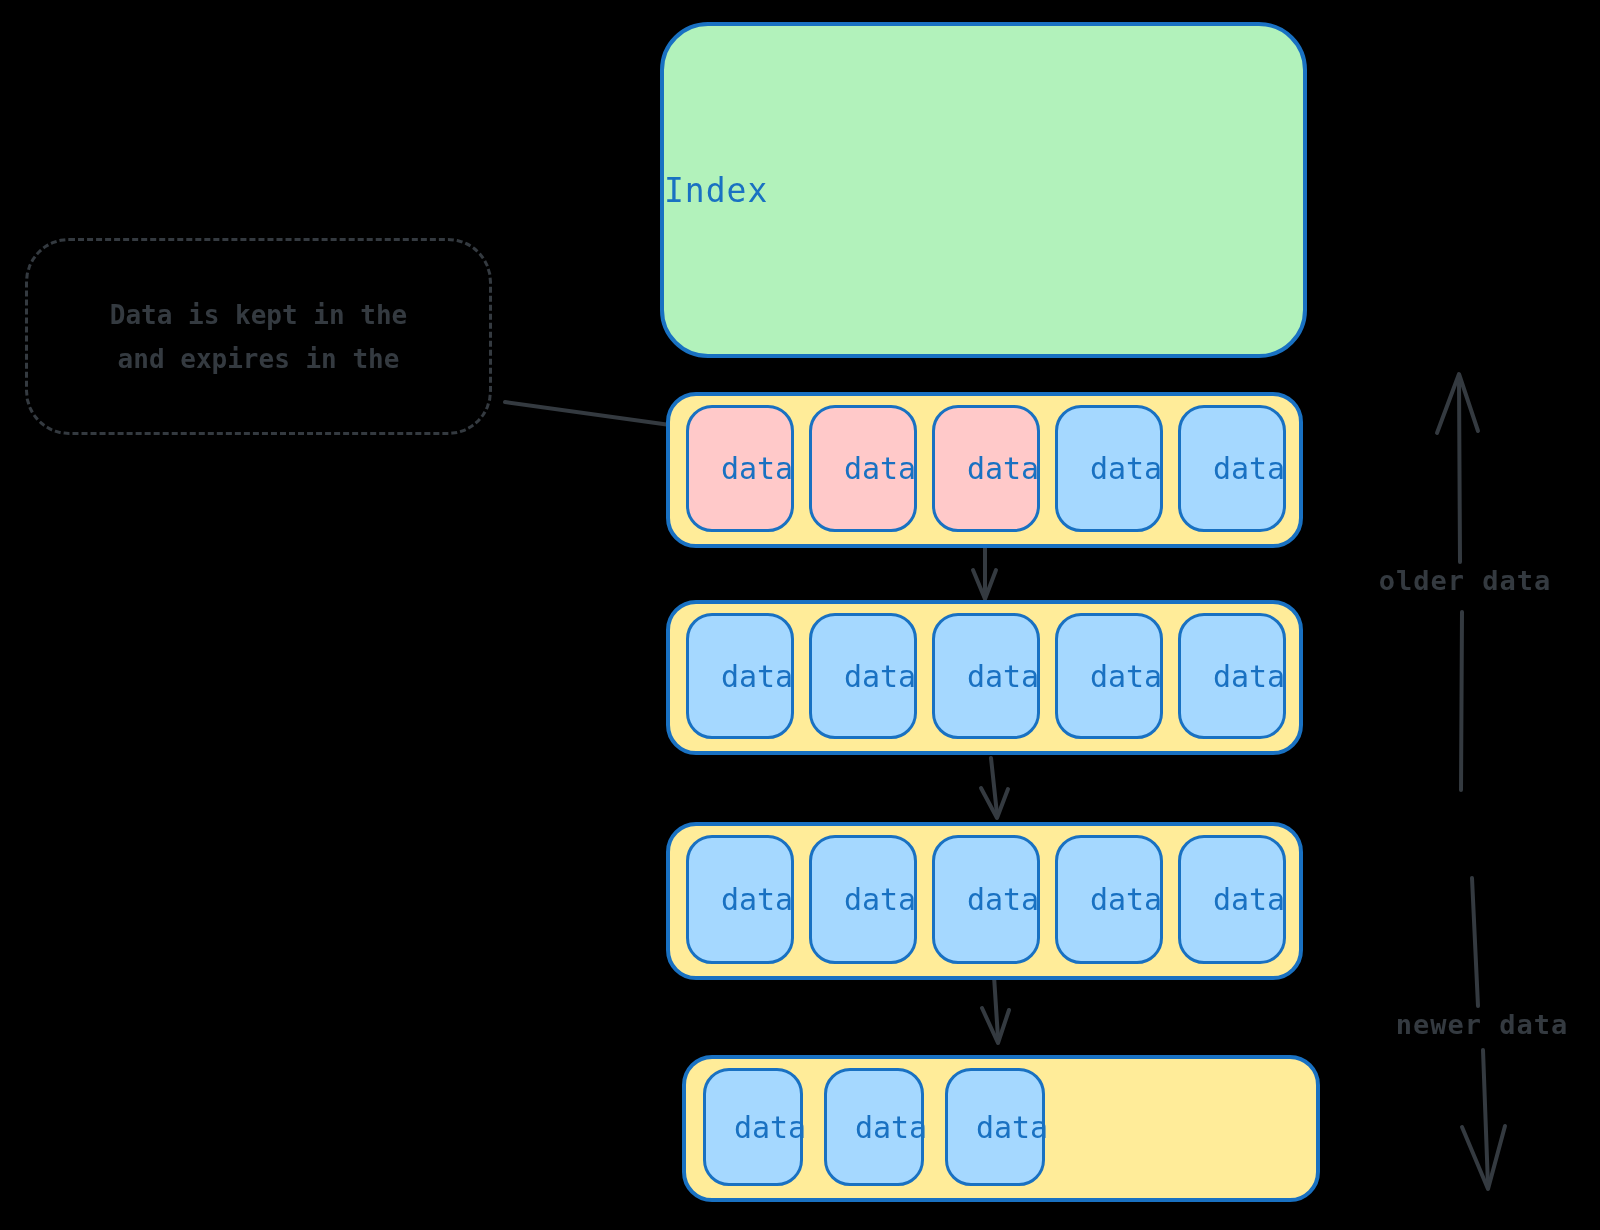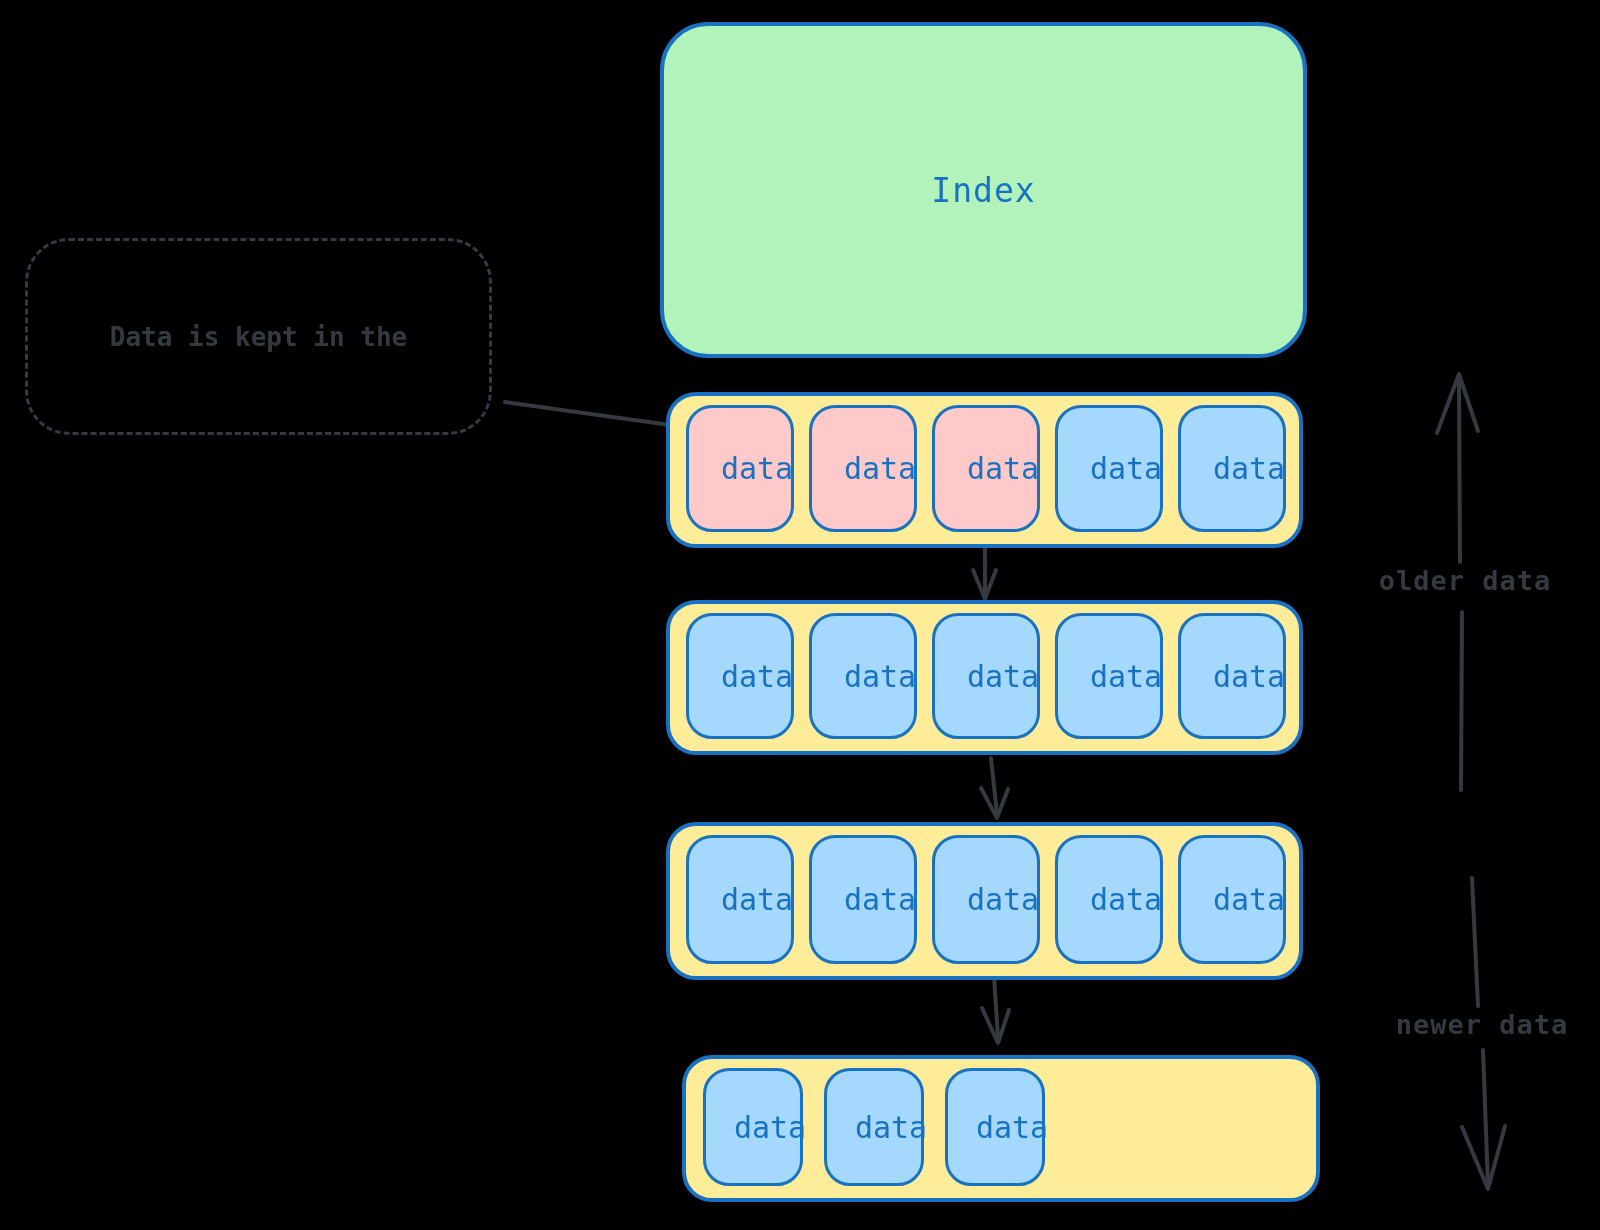--- a/index.html
+++ b/index.html
@@ -33,21 +33,21 @@
     stroke-linejoin: round;
   }
 
   .index-box {
     position: absolute;
     left: 660px; top: 22px; width: 647px; height: 336px;
     background: var(--green);
     border: 4px solid var(--stroke-blue);
     border-radius: 48px;
     box-sizing: border-box;
-    display: flex; align-items: center; justify-content: center;
+    display: flex; align-items: center; 
   }
   .index-box span {
     color: var(--stroke-blue);
     font-size: 33px;
     letter-spacing: 1px;
   }
 
   .callout {
     position: absolute;
     left: 25px; top: 238px; width: 467px; height: 197px;
@@ -136,20 +136,21 @@
     <path d="M1472 878 L1478 1006 M1483 1050 L1488 1186"></path>
     <path d="M1462 1127 L1488 1189 L1505 1126"></path>
   </svg>
 
   <div class="index-box">
     <span>Index</span>
   </div>
 
   <div class="callout">
     <div>Data is kept in the</div>
+    <div>and expires in the</div>
   </div>
 
   <div class="row row1">
     <div class="cell v-pink">
         <span>data</span>
       </div>
     <div class="cell v-pink">
         <span>data</span>
       </div>
     <div class="cell v-pink">

